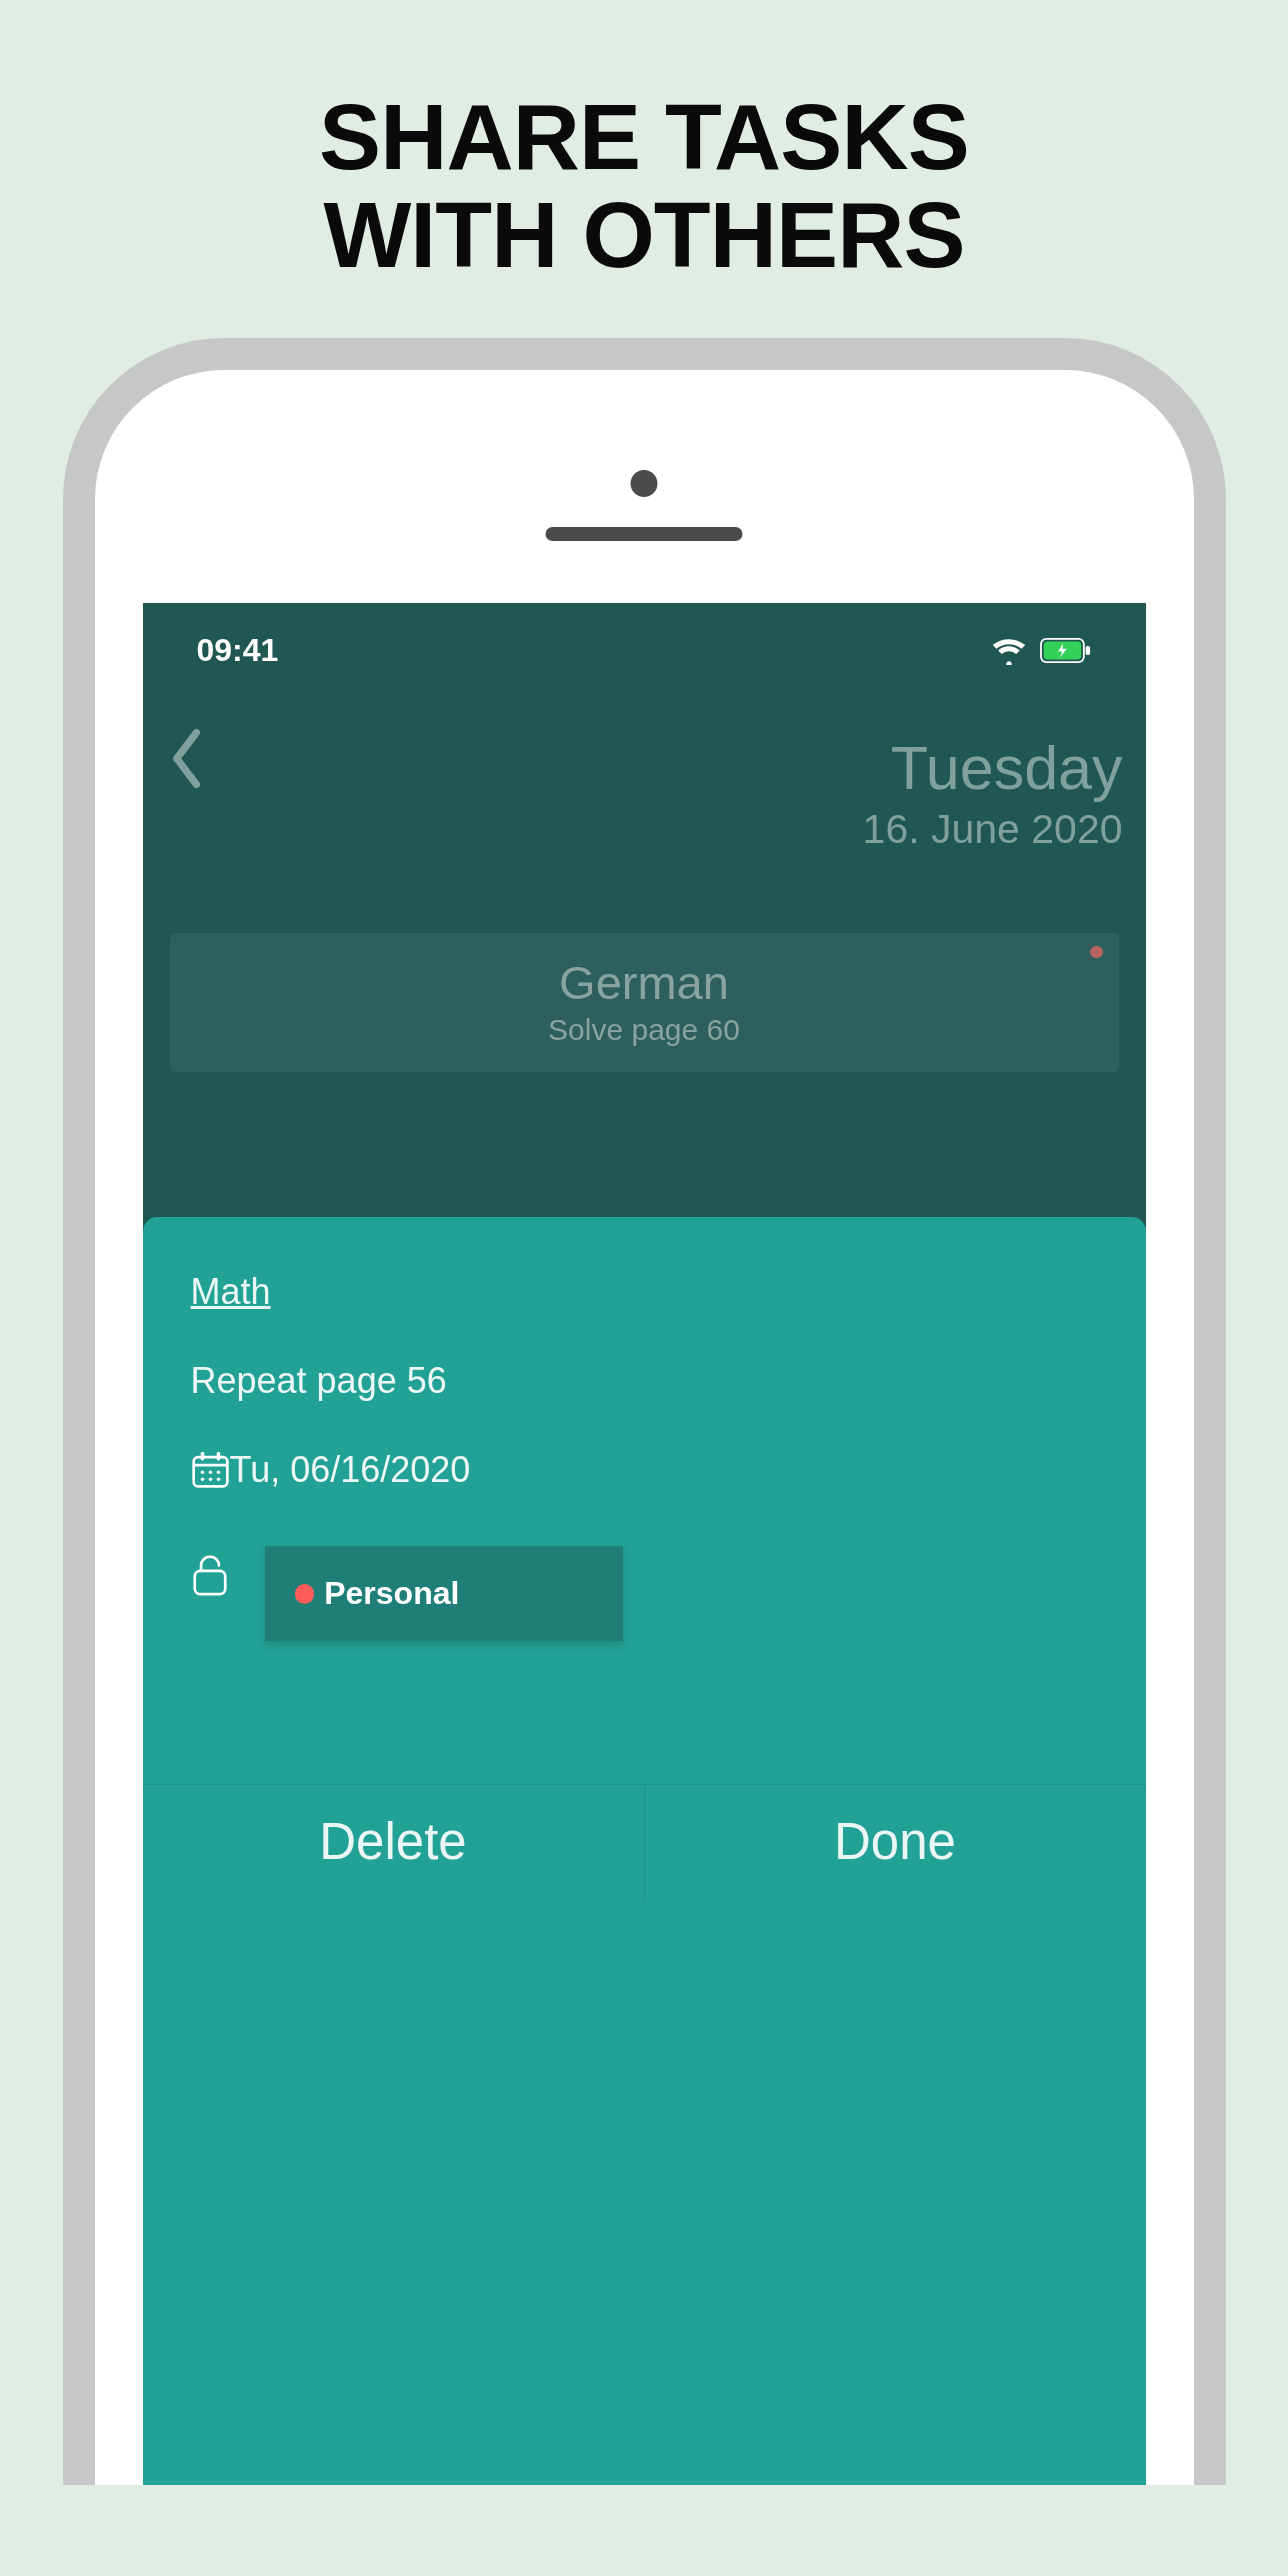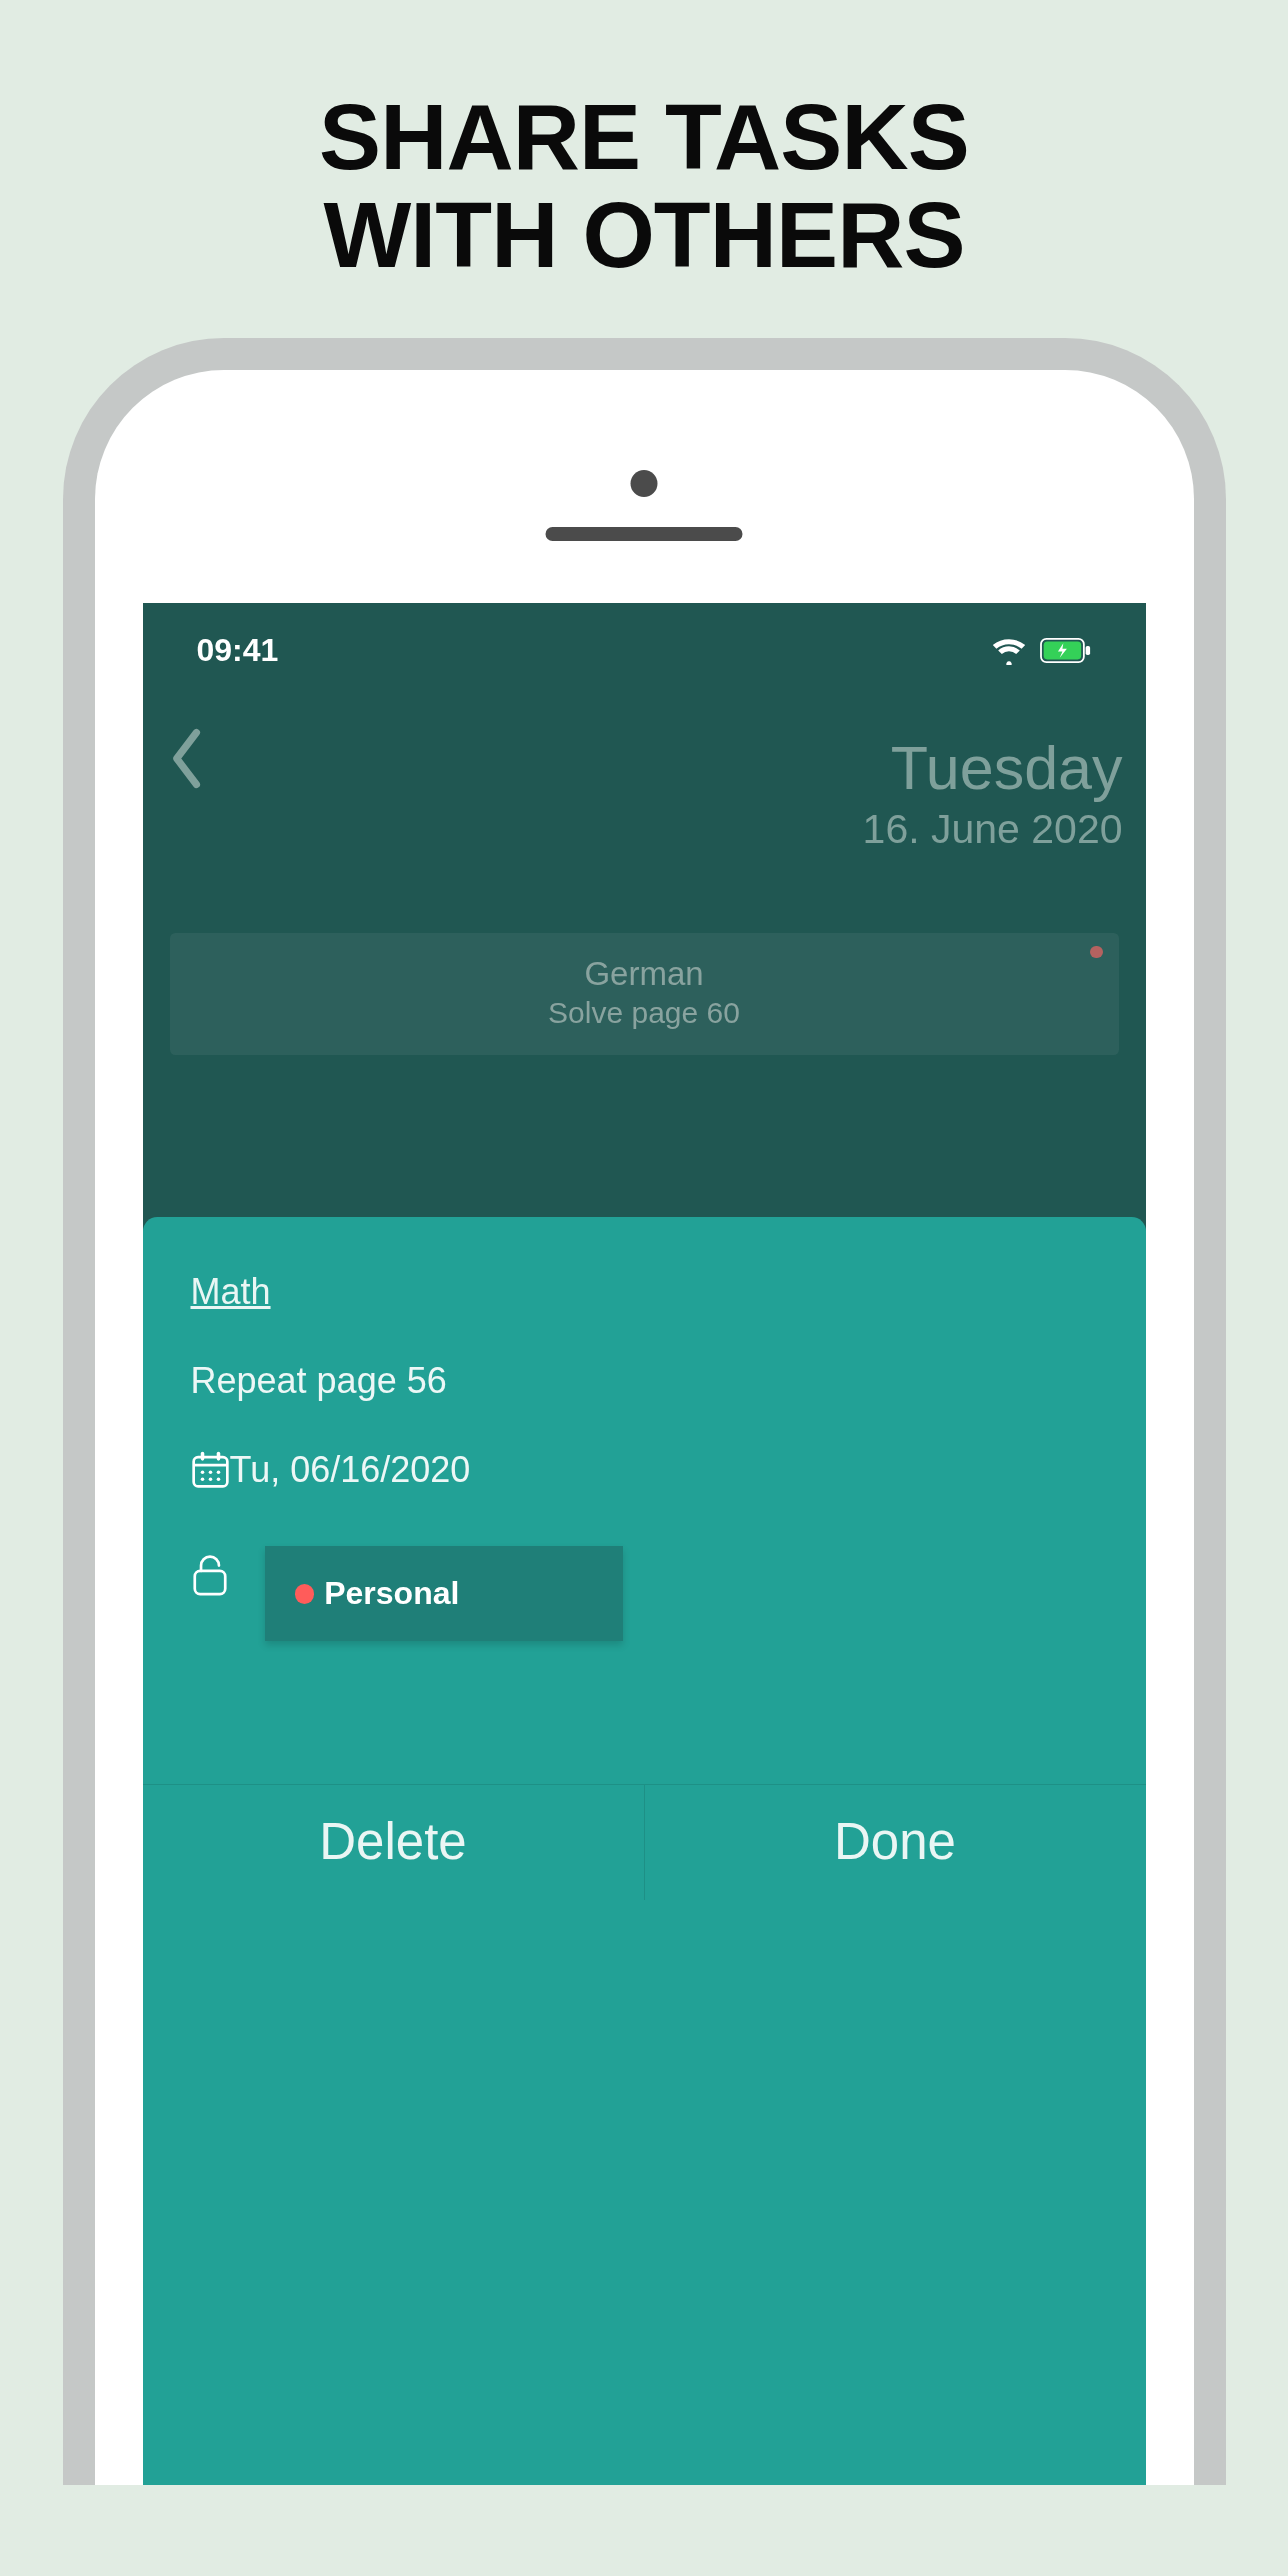--- a/index.html
+++ b/index.html
@@ -123,21 +123,21 @@
   .card {
     margin: 63px 27px 0 27px;
     background: rgba(255,255,255,0.06);
     border-radius: 5.4px;
     padding: 21.5px 18px 25px 18px;
     text-align: center;
     color: #89a39f;
     position: relative;
   }
   .card .title {
-    font-size: 33px;
+    font-size: 47px;
   }
   .card .sub {
     font-size: 30px;
     margin-top: 3.6px;
   }
   .card .dot {
     position: absolute;
     top: 12.5px;
     right: 16px;
     width: 12.5px;

